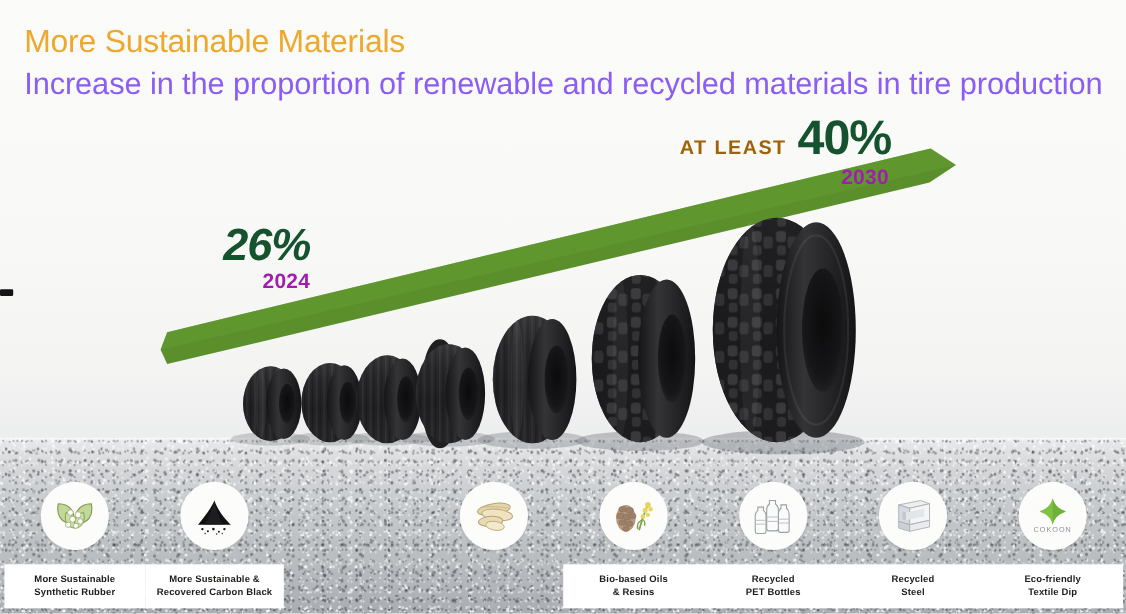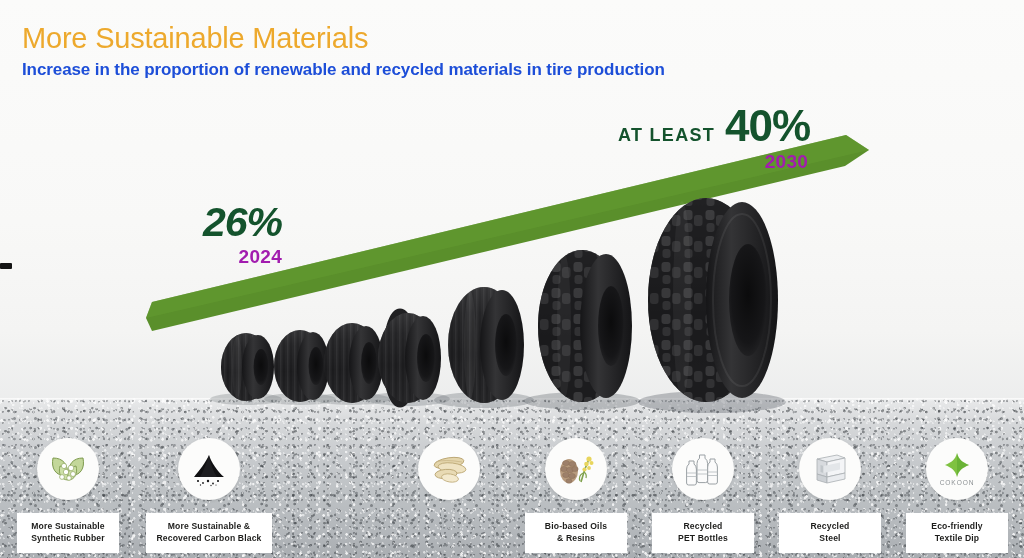--- a/index.html
+++ b/index.html
@@ -82,34 +82,33 @@
     left: 22px; top: 22px;
     font-size: 29px;
     font-weight: normal;
     color: #eda92d;
     letter-spacing: -0.2px;
     white-space: nowrap;
   }
   .subtitle {
     position: absolute;
     left: 22px; top: 60px;
-    font-size: 17px;
-    color: #1d4ed8;
+    font-size: 28px;
+    color: #8b5cf6;
     white-space: nowrap;
     letter-spacing: -0.1px;
-    font-weight: bold;
   }
 
   
   .stat { position: absolute; }
   .stat-row { display: flex; align-items: baseline; }
   .stat-prefix {
     font-size: 18px;
     font-weight: bold;
-    color: #14532d;
+    color: #a16207;
     letter-spacing: 1.3px;
     margin-right: 10px;
   }
   .stat-value {
     font-size: 44px;
     font-weight: bold;
     color: #14532d;
     letter-spacing: -1px;
     line-height: 1;
   }
@@ -154,21 +153,21 @@
     display: flex;
     align-items: center;
     justify-content: center;
     overflow: hidden;
   }
   .label {
     position: absolute;
     left: 50%;
     transform: translateX(-50%);
     top: 83px;
-    width: 102px;
+    width: 128px;
     background: #ffffff;
     color: #1d1d1b;
     font-size: 8.6px;
     font-weight: bold;
     line-height: 1.45;
     text-align: center;
     padding: 7px 2px 8px;
     box-sizing: border-box;
     letter-spacing: .15px;
   }
@@ -339,21 +338,21 @@
           <circle cx="17" cy="31" r="2.4" fill="#fff" stroke="#9bb06d" stroke-width=".8"></circle>
           <circle cx="24" cy="32" r="2.3" fill="#fff" stroke="#9bb06d" stroke-width=".8"></circle>
         </svg>
       </div>
       <div class="label">
         <div>More  Sustainable</div>
         <div>Synthetic Rubber</div>
       </div>
     </div>
 
-    <div class="cell" style="left:145px">
+    <div class="cell" style="left:131px">
       <div class="circle">
         <svg width="46" height="46" viewBox="0 0 46 46">
           <path d="M23 9 C25 16 32 26 38 31 L8 31 C13 25 20 16 23 9 Z" fill="#111113"></path>
           <path d="M23 9 C24 17 27 25 31 31 L14 31 C18 24 21 16 23 9 Z" fill="#26262a" opacity=".6"></path>
           <circle cx="12" cy="35" r="1.1" fill="#1a1a1c"></circle>
           <circle cx="17" cy="37" r=".9" fill="#1a1a1c"></circle>
           <circle cx="22" cy="35" r="1.2" fill="#1a1a1c"></circle>
           <circle cx="27" cy="37.5" r=".9" fill="#1a1a1c"></circle>
           <circle cx="32" cy="35" r="1.1" fill="#1a1a1c"></circle>
           <circle cx="14.5" cy="39" r=".7" fill="#2a2a2c"></circle>

